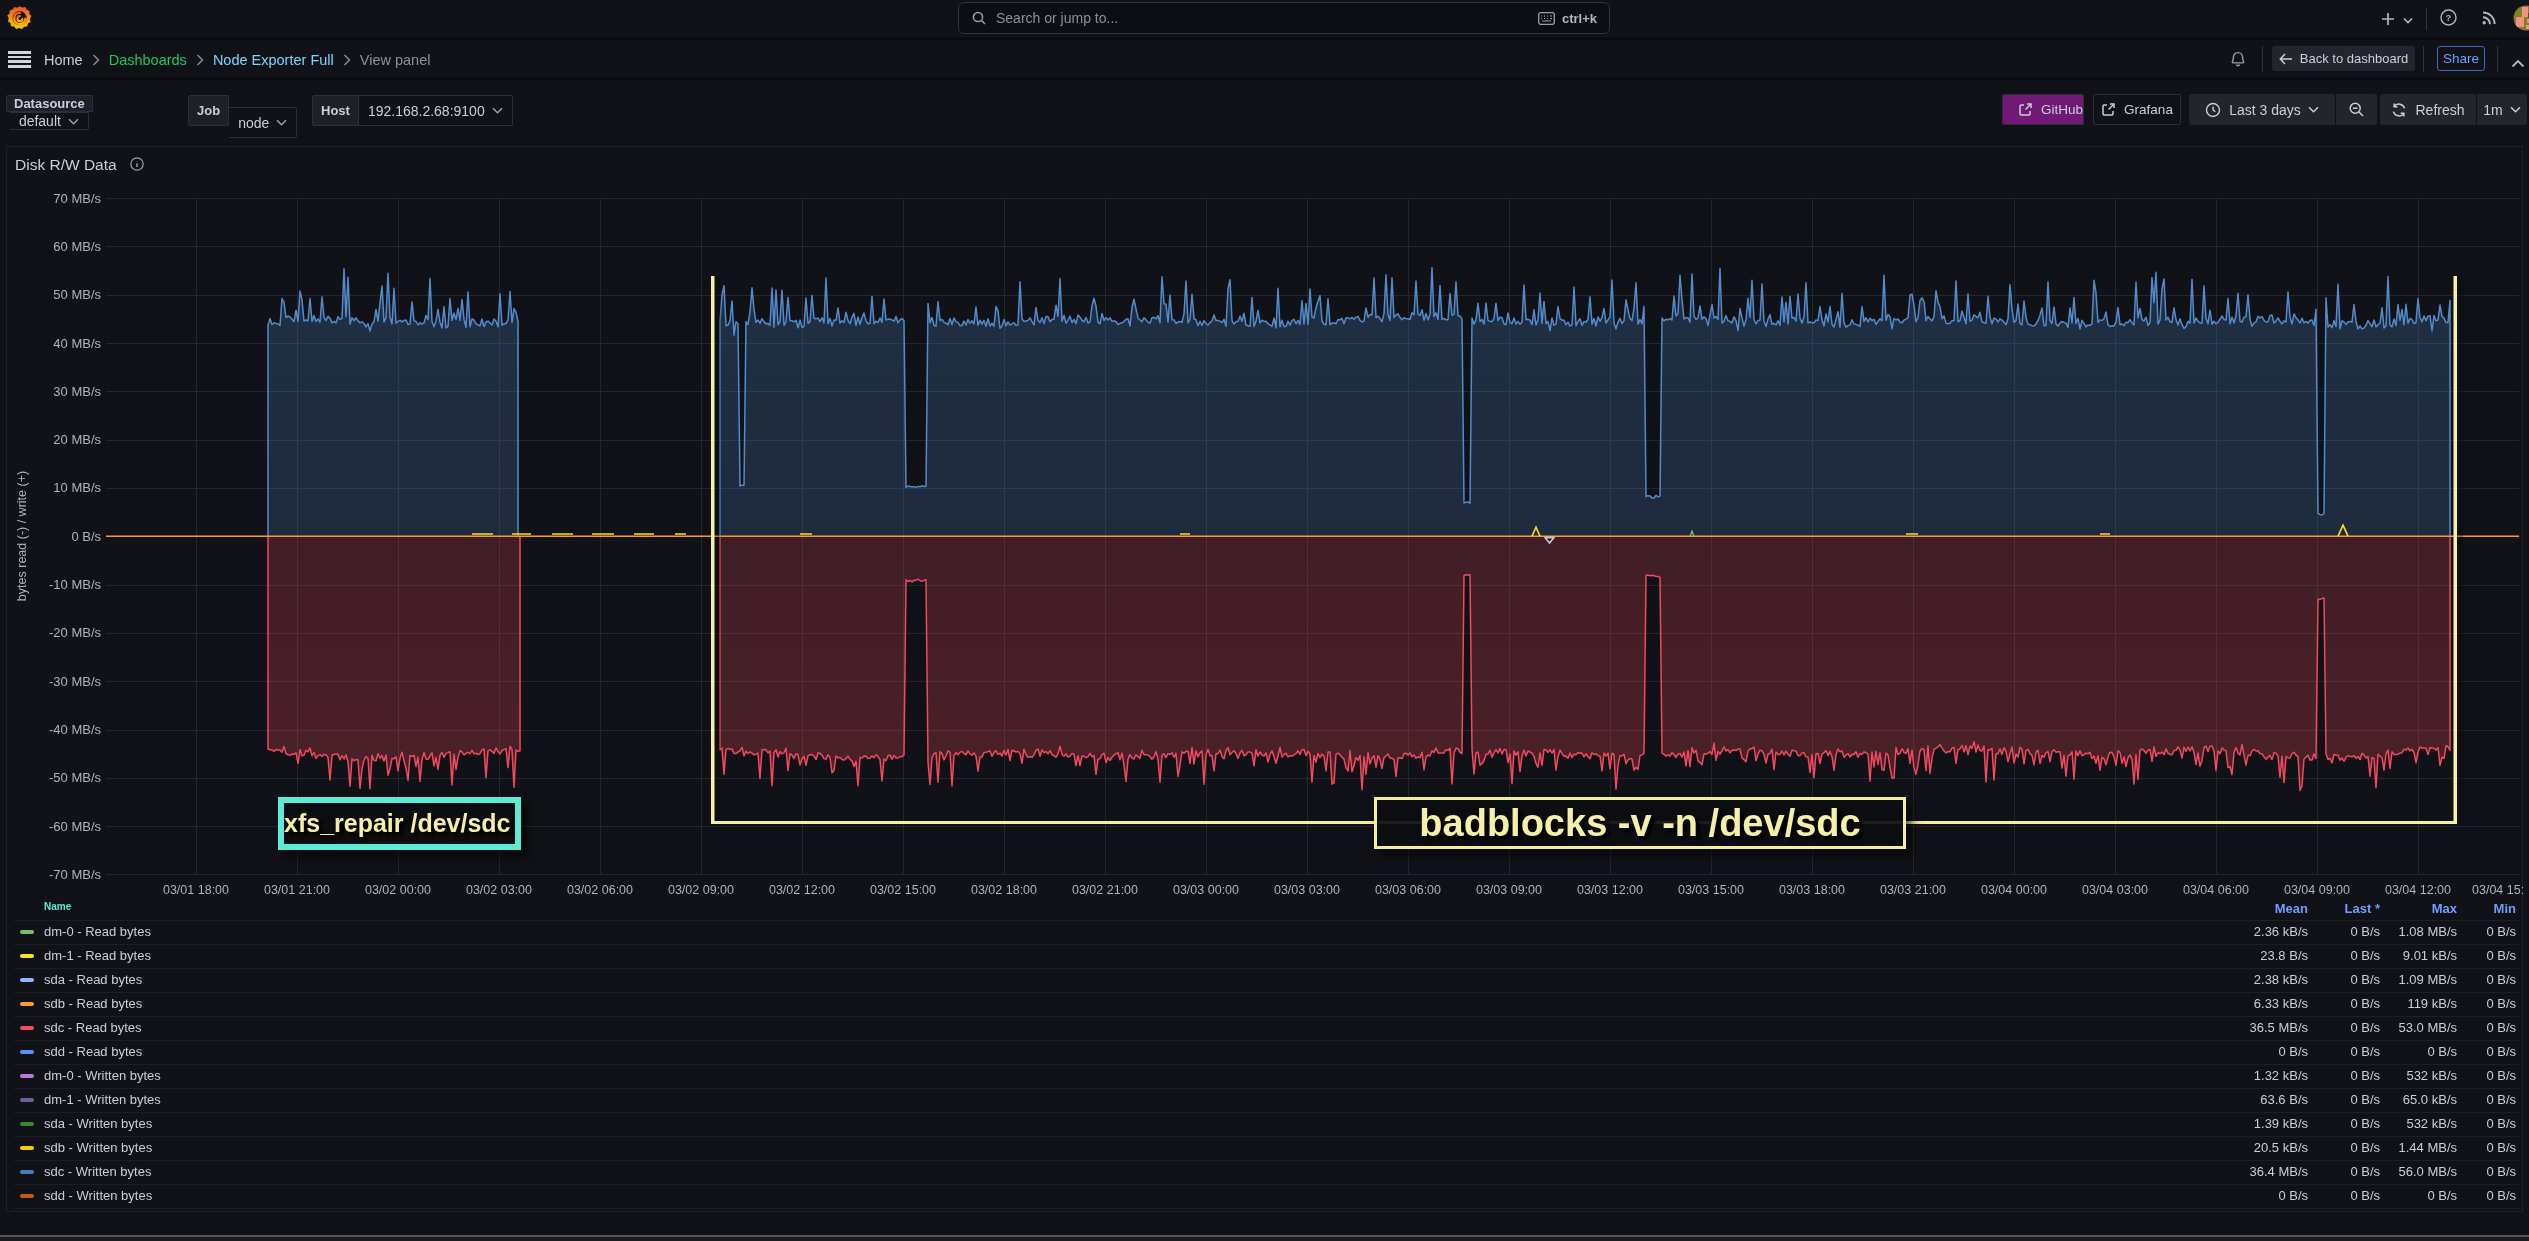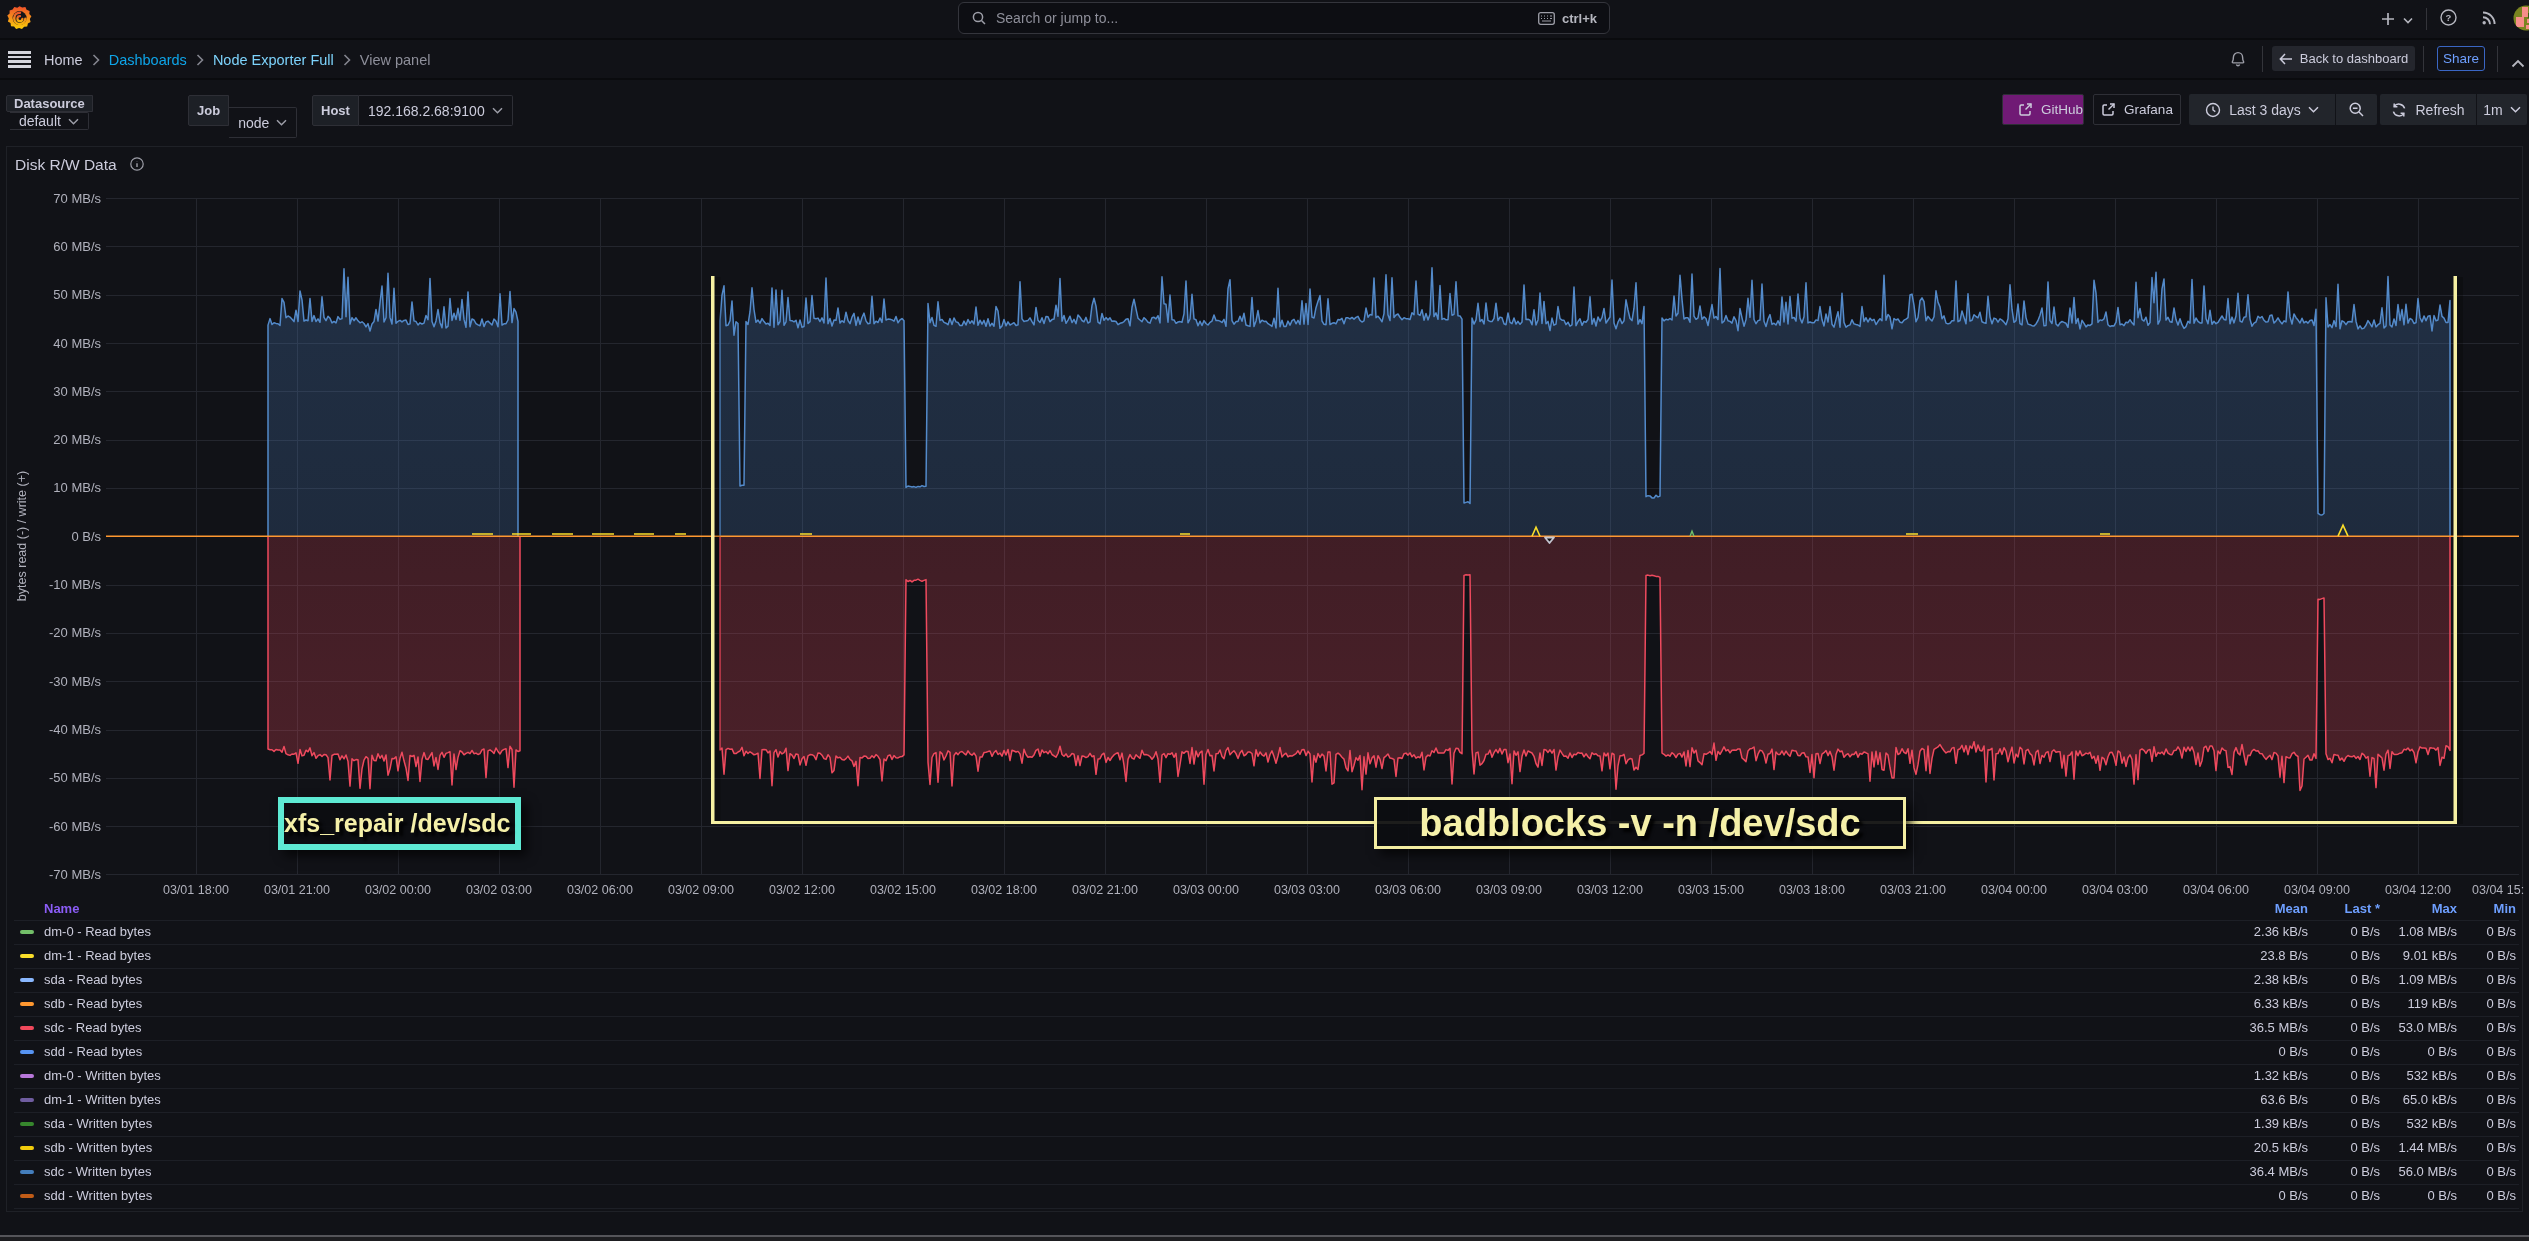--- a/index.html
+++ b/index.html
@@ -83,21 +83,21 @@
   <div style="height:2.5px;background:#d4d5dd;margin-bottom:2.2px;"></div>
   <div style="height:2.5px;background:#d4d5dd;margin-bottom:2.2px;"></div>
   <div style="height:2.5px;background:#d4d5dd;margin-bottom:2.2px;"></div>
   <div style="height:2.5px;background:#d4d5dd;"></div>
 </div>
 <div class="abs row" style="left:44px;top:50px;height:20px;font-size:14.5px;">
   <span style="color:#ccccdc;">Home</span>
   <svg width="8" height="12" viewBox="0 0 8 12" style="margin:0 9px;">
       <path d="M1.5 1l5 5-5 5" fill="none" stroke="#84858f" stroke-width="1.6"></path>
     </svg>
-  <span style="color:#0ea5e9;">Dashboards</span>
+  <span style="color:#22c55e;">Dashboards</span>
   <svg width="8" height="12" viewBox="0 0 8 12" style="margin:0 9px;">
       <path d="M1.5 1l5 5-5 5" fill="none" stroke="#84858f" stroke-width="1.6"></path>
     </svg>
   <span style="color:#7dd3fc;">Node Exporter Full</span>
   <svg width="8" height="12" viewBox="0 0 8 12" style="margin:0 9px;">
       <path d="M1.5 1l5 5-5 5" fill="none" stroke="#84858f" stroke-width="1.6"></path>
     </svg>
   <span style="color:#8e8f9a;">View panel</span>
 </div>
 <div class="abs" style="left:2230px;top:51px;"><svg width="16" height="16" viewBox="0 0 16 16">
@@ -277,21 +277,21 @@
 
 <div class="abs" style="left:-58px;top:528px;width:160px;height:16px;line-height:16px;text-align:center;font-size:12.5px;color:#b0b1bc;transform:rotate(-90deg);">bytes read (-) / write (+)</div>
 
 <div class="abs row" style="left:278px;top:797px;width:243px;height:53px;background:rgba(12,13,17,0.93);border:6px solid #5eead4;justify-content:flex-start;box-shadow:6px 6px 10px rgba(0,0,0,0.65);">
   <span style="white-space:nowrap;font-size:25px;font-weight:700;color:#f5f0a8;text-shadow:4px 4px 3px rgba(0,0,0,0.9);">xfs_repair /dev/sdc</span>
 </div>
 <div class="abs row" style="left:1374px;top:797px;width:532px;height:52px;background:rgba(12,13,17,0.93);border:3px solid #f3eda1;justify-content:center;box-shadow:6px 6px 10px rgba(0,0,0,0.65);">
   <span style="white-space:nowrap;font-size:38px;font-weight:700;color:#f5f0a8;text-shadow:4px 4px 3px rgba(0,0,0,0.9);">badblocks -v -n /dev/sdc</span>
 </div>
 
-<div style="position:absolute;left:44px;top:901px;font-size:13px;font-weight:700;color:#8b5cf6;">Name</div>
+<div style="position:absolute;left:44px;top:901px;font-size:10px;font-weight:700;color:#5eead4;">Name</div>
 <div style="position:absolute;left:0;top:901px;width:2308px;text-align:right;font-size:13px;font-weight:700;color:#6e9fff;">Mean</div>
 <div style="position:absolute;left:0;top:901px;width:2380px;text-align:right;font-size:13px;font-weight:700;color:#6e9fff;">Last *</div>
 <div style="position:absolute;left:0;top:901px;width:2457px;text-align:right;font-size:13px;font-weight:700;color:#6e9fff;">Max</div>
 <div style="position:absolute;left:0;top:901px;width:2516px;text-align:right;font-size:13px;font-weight:700;color:#6e9fff;">Min</div>
 <div style="position:absolute;left:14px;top:920px;width:2505px;height:24px;border-top:1px solid #1d1f26;"></div>
 <div style="position:absolute;left:20px;top:930px;width:14px;height:4px;border-radius:2px;background:#73bf69;"></div>
 <div style="position:absolute;left:44px;top:924px;font-size:13px;color:#ccccdc;">dm-0 - Read bytes</div>
 <div style="position:absolute;left:0;top:924px;width:2308px;text-align:right;font-size:13px;color:#ccccdc;">2.36 kB/s</div>
 <div style="position:absolute;left:0;top:924px;width:2380px;text-align:right;font-size:13px;color:#ccccdc;">0 B/s</div>
 <div style="position:absolute;left:0;top:924px;width:2457px;text-align:right;font-size:13px;color:#ccccdc;">1.08 MB/s</div>

